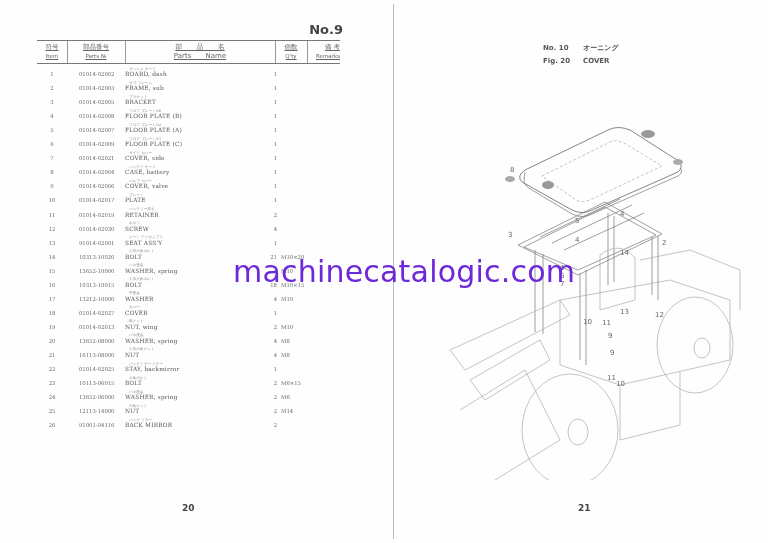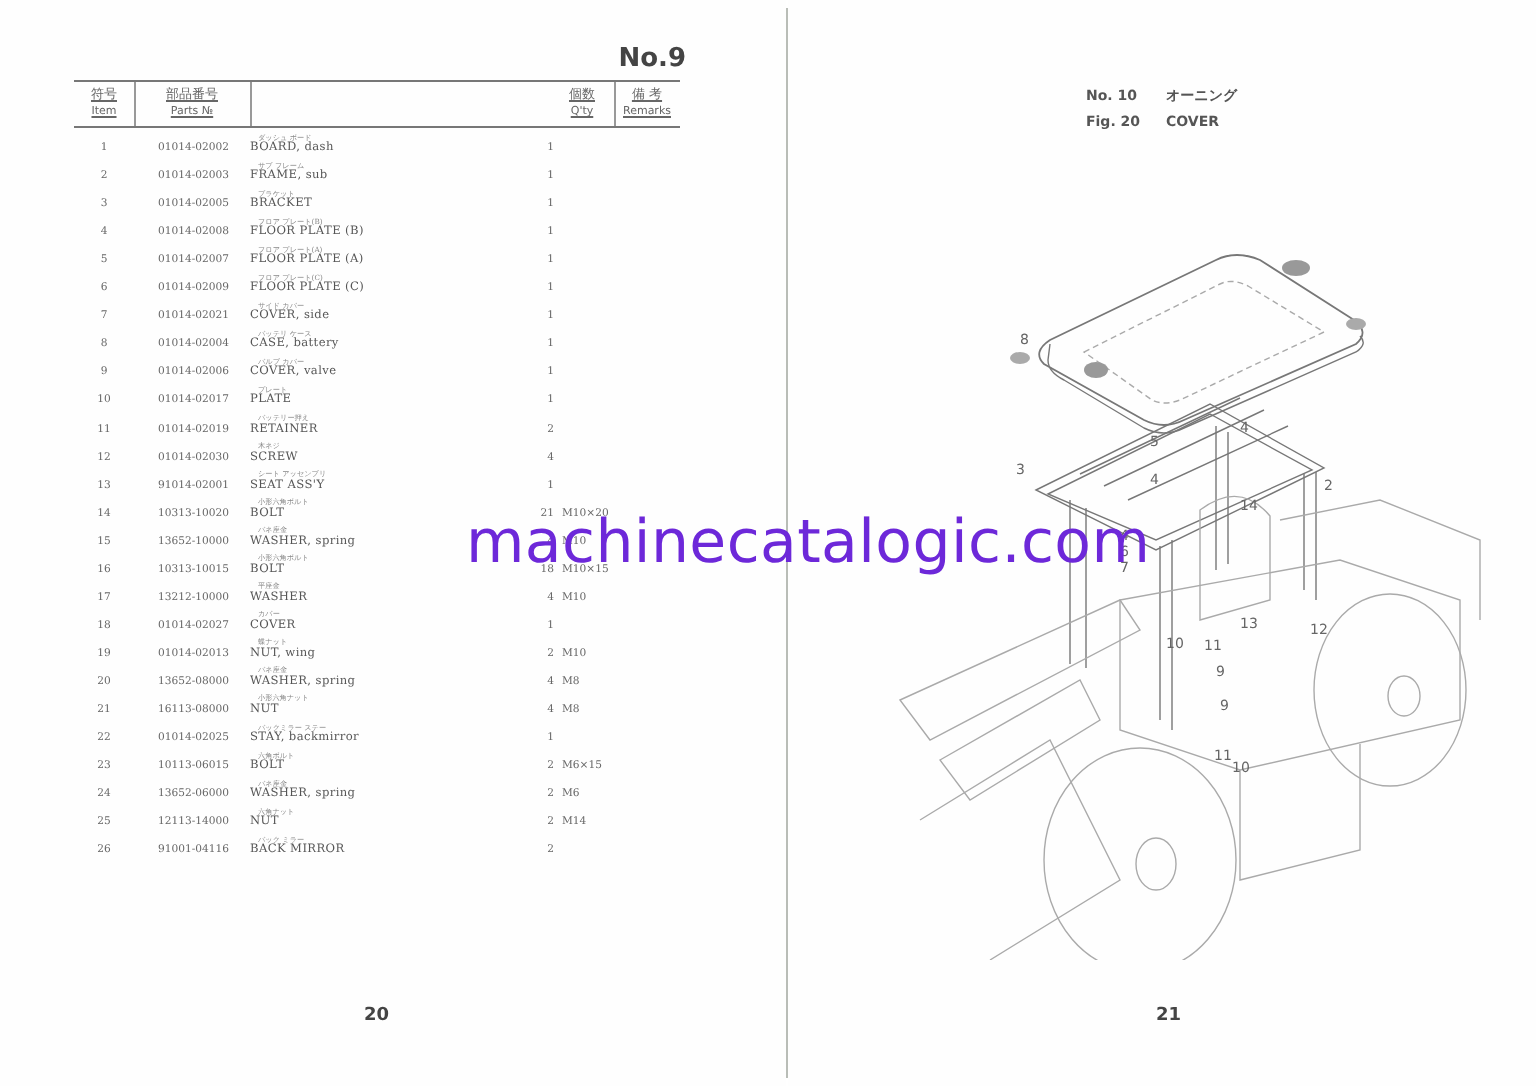--- a/index.html
+++ b/index.html
@@ -5,21 +5,21 @@
   html, body { margin:0; padding:0; }
   body { width:768px; height:543px; background:#ffffff; position:relative; overflow:hidden; font-family:"DejaVu Serif", serif; color:#555; }
   .page { position:absolute; top:0; height:543px; }
   .page-left { left:0; width:393px; background:#fefefe; }
   .page-right { left:394px; width:374px; background:#fefefe; }
   .spine { position:absolute; left:393px; top:4px; width:1px; height:535px; background:#b9bdb7; }
   .page-no-label { position:absolute; right:50px; top:22px; font-family:"DejaVu Sans", sans-serif; font-weight:bold; font-size:13px; color:#444; }
   .parts-table { position:absolute; left:37px; top:40px; width:303px; }
   .thead { position:relative; height:22px; border-top:1.5px solid #777; border-bottom:1.5px solid #777; }
   .th { position:absolute; top:0; height:22px; text-align:center; font-family:"DejaVu Sans", sans-serif; color:#666; border-right:1px solid #999;text-decoration:underline; }
-  .th:last-child { border-right:none; }
+  .th:last-child { border-right:none;text-align:right; }
   .th .jp { display:block; font-size:6.5px; line-height:9px; margin-top:2px; }
   .th .en { display:block; font-size:5.5px; line-height:9px; }
   .c-item { left:0; width:30px; }
   .c-pno { left:30px; width:58px;text-align:center; }
   .c-name { left:88px; width:150px; }
   .c-qty { left:238px; width:32px; }
   .c-rem { left:270px; width:33px; }
   .th.c-name .jp, .th.c-name .en { font-size:7px; word-spacing:12px; }
   .rows { position:relative; }
   .row { position:relative; height:14.05px; font-size:5.3px; color:#666; }
@@ -49,20 +49,24 @@
   <div class="parts-table">
     <div class="thead">
       <div class="th c-item">
         <span class="jp">符号</span>
         <span class="en">Item</span>
       </div>
       <div class="th c-pno">
         <span class="jp">部品番号</span>
         <span class="en">Parts №</span>
       </div>
+      <div class="th c-name">
+        <span class="jp">部 品 名</span>
+        <span class="en">Parts Name</span>
+      </div>
       <div class="th c-qty">
         <span class="jp">個数</span>
         <span class="en">Q'ty</span>
       </div>
       <div class="th c-rem">
         <span class="jp">備 考</span>
         <span class="en">Remarks</span>
       </div>
     </div>
 

